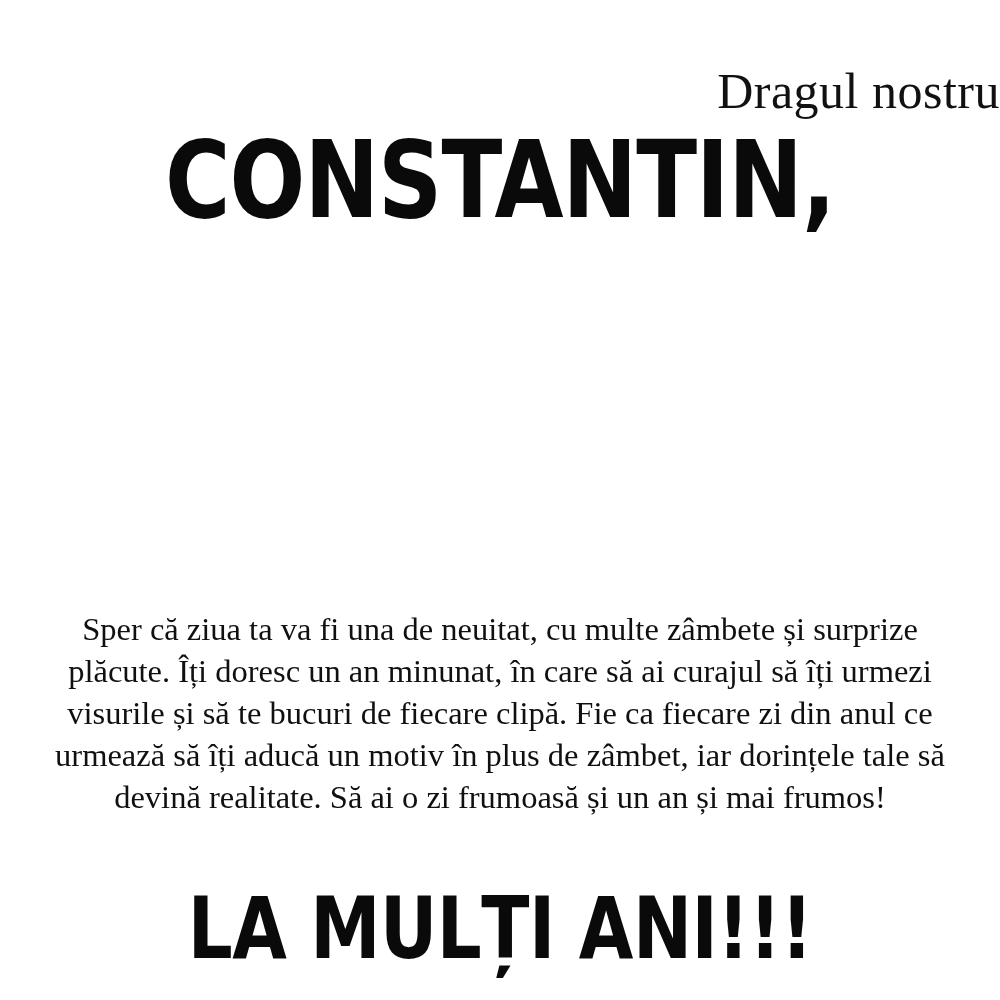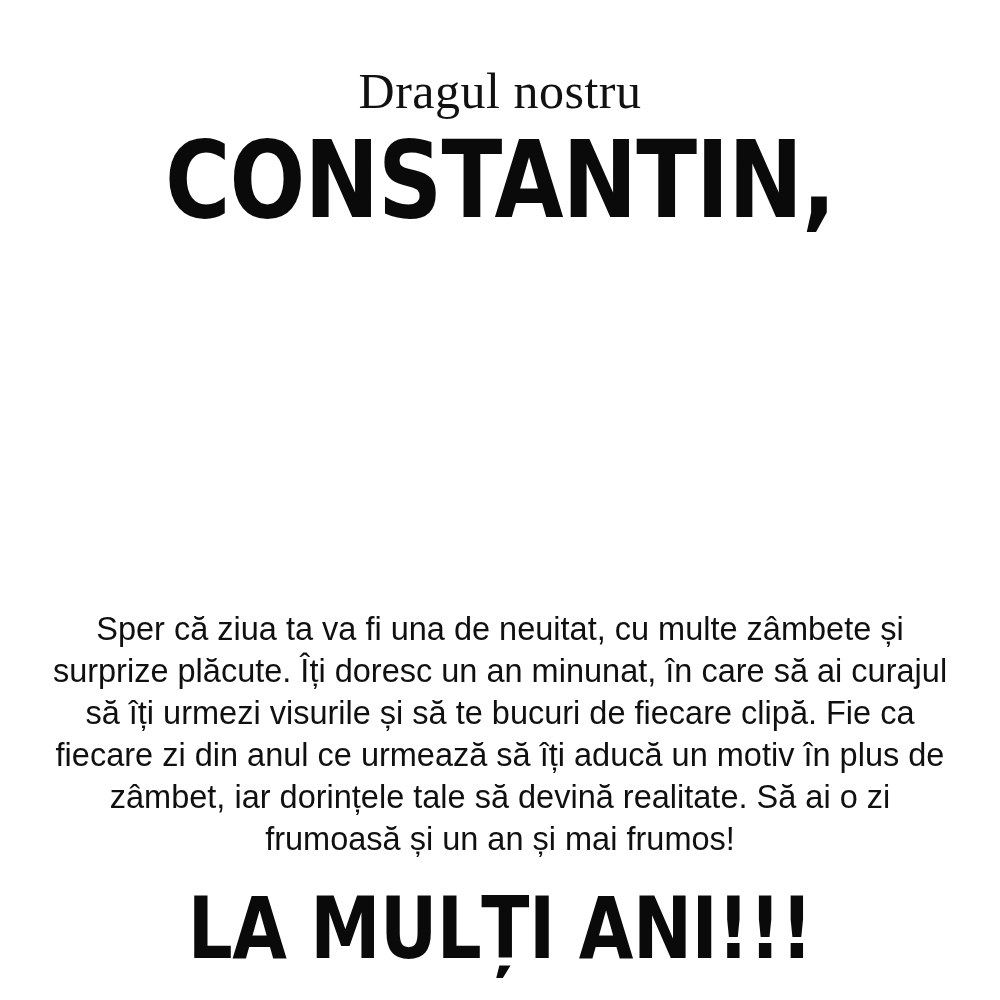--- a/index.html
+++ b/index.html
@@ -19,21 +19,21 @@
     width: 1000px;
     height: 1000px;
     box-sizing: border-box;
     display: block;
   }
   .greeting-line {
     position: absolute;
     top: 64px;
     left: 0;
     width: 1000px;
-    text-align: center;
+    text-align: right;
     font-family: "Liberation Serif", serif;
     font-size: 50px;
     line-height: 1.1;
     letter-spacing: 0.5px;
     color: #111111;
   }
   .name-line {
     position: absolute;
     top: 128px;
     left: 0;
@@ -47,21 +47,21 @@
     color: #0a0a0a;
     transform: scaleY(1.16) scaleX(0.97);
     transform-origin: center top;
   }
   .message-block {
     position: absolute;
     top: 608px;
     left: 50px;
     width: 900px;
     text-align: center;
-    font-family: Liberation Sans, sans-serif;
+    font-family: Liberation Serif, serif;
     font-size: 32.5px;
     line-height: 42px;
     color: #101010;
   }
   .closing-line {
     position: absolute;
     top: 886px;
     left: 0;
     width: 1000px;
     text-align: center;

